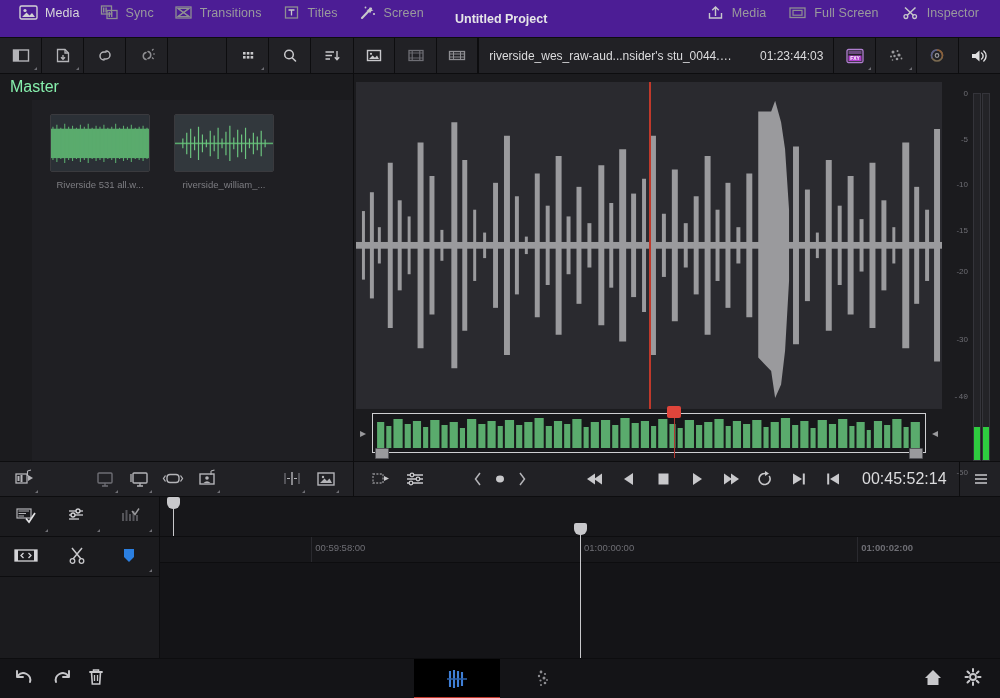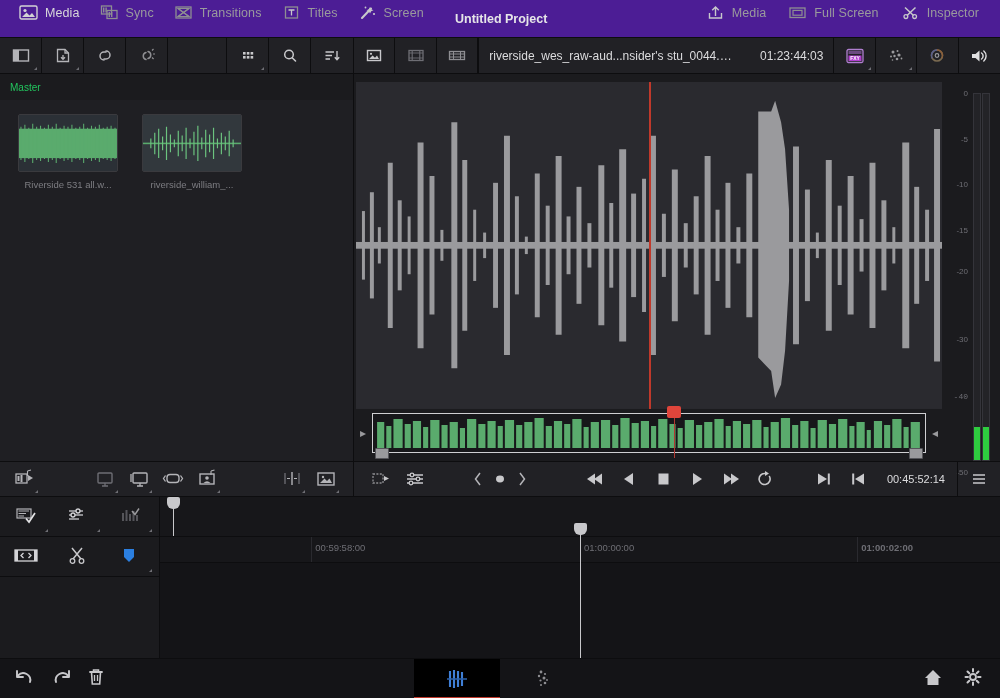--- a/index.html
+++ b/index.html
@@ -45,22 +45,22 @@
   }
   .tb-btn.nb { border-right:none; }
   .tb-spacer { flex:1 1 auto; border-right:1px solid #0d0d0f; height:36px; }
   .corner::after {
     content:''; position:absolute; right:4px; bottom:4px;
     width:0;height:0;border-left:3px solid transparent;border-bottom:3px solid #6e6e74;
   }
 
   .pool-head { height:26px; flex:0 0 26px; display:flex; align-items:center; padding-left:10px;
                background:#1b1b1e; }
-  .pool-head .t { font-size:10px; color:#22c55e; }
-  .pool-body { flex:1 1 auto; background:#1f1f23; padding:14px 0 0 18px; }
+  .pool-head .t { font-size:16px; color:#86efac; }
+  .pool-body { flex:1 1 auto; background:#1f1f23; padding:14px 0 0 18px;margin-left:32px; }
   .thumbs { display:flex; gap:24px; }
   .thumb { width:100px; }
   .thumb .frame {
     width:100px; height:58px; background:#2b2f33; border:1px solid #3a3a3e;
     position:relative; overflow:hidden; border-radius:2px;
   }
   .thumb.sel .frame { border:2px solid #d8453c; border-radius:4px; }
   .thumb .cap {
     margin-top:7px; font-size:9.5px; color:#7d7d82; text-align:center;
     white-space:nowrap; overflow:hidden; text-overflow:ellipsis;
@@ -116,21 +116,21 @@
   
   .transport {
     height:36px; flex:0 0 36px; display:flex; align-items:center;
     background:#212125; border-top:1px solid #0d0d0f; border-bottom:1px solid #0d0d0f;
   }
   .tp-left { width:354px; flex:0 0 354px; display:flex; align-items:center; height:36px; border-right:1px solid #0d0d0f; }
   .tp-right { flex:1 1 auto; display:flex; align-items:center; height:36px; position:relative; }
   .tp-btn { width:34px; height:36px; display:flex; align-items:center; justify-content:center; position:relative; }
   .tp-sep { width:1px; height:36px; background:#0d0d0f; }
   .tp-gap { flex:1 1 auto; }
-  .tc-box { font-size:11px; color:#dcdcde; padding:0 12px; white-space:nowrap; }
+  .tc-box { font-size:16px; color:#dcdcde; padding:0 12px; white-space:nowrap; }
 
   
   .tl { flex:1 1 auto; display:flex; min-height:0; background:#141417; }
   .tl-head {
     width:160px; flex:0 0 160px; background:#1b1b1e; border-right:1px solid #0d0d0f;
     display:flex; flex-direction:column;
   }
   .tl-toolrow { height:40px; display:flex; align-items:center; border-bottom:1px solid #0d0d0f; }
   .tl-tool { width:52px; height:40px; display:flex; align-items:center; justify-content:center; position:relative; }
   .tl-tool.active .badge { background:#2b7fe0; }

